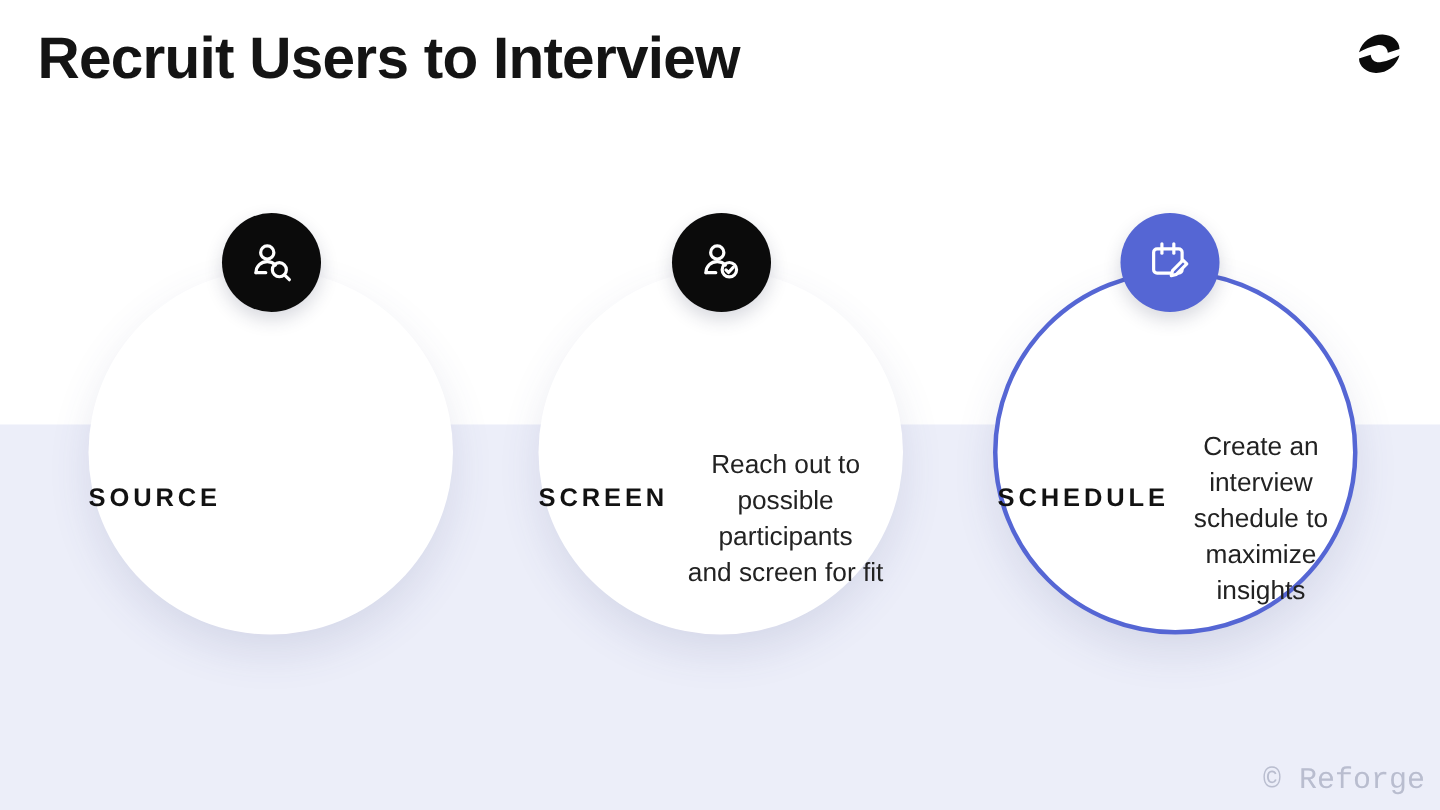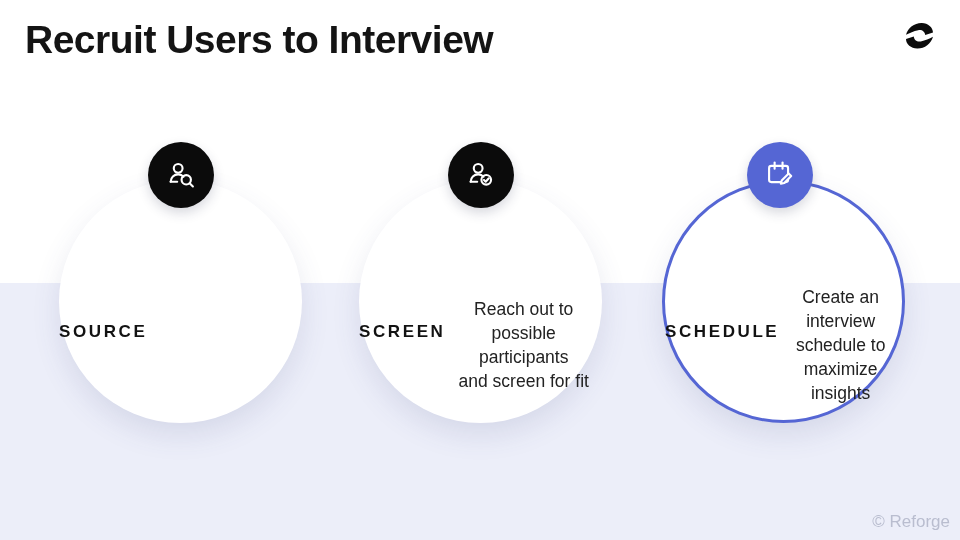--- a/index.html
+++ b/index.html
@@ -78,22 +78,23 @@
   .step-desc {
     margin-top: 27px;
     font-size: 17.5px;
     line-height: 24px;
     color: #222222;
     white-space: pre-line;
   }
   .copyright {
     position: absolute;
     right: 10px; bottom: 8px;
-    font-size: 17px;
+    font-size: 20px;
     color: #B9BDCF;
+    font-family: Liberation Mono, monospace;
   }
 </style>
 </head>
 <body>
 
 <div class="slide">
 
   <div class="band"></div>
 
   <h1 class="page-title">Recruit Users to Interview</h1>

